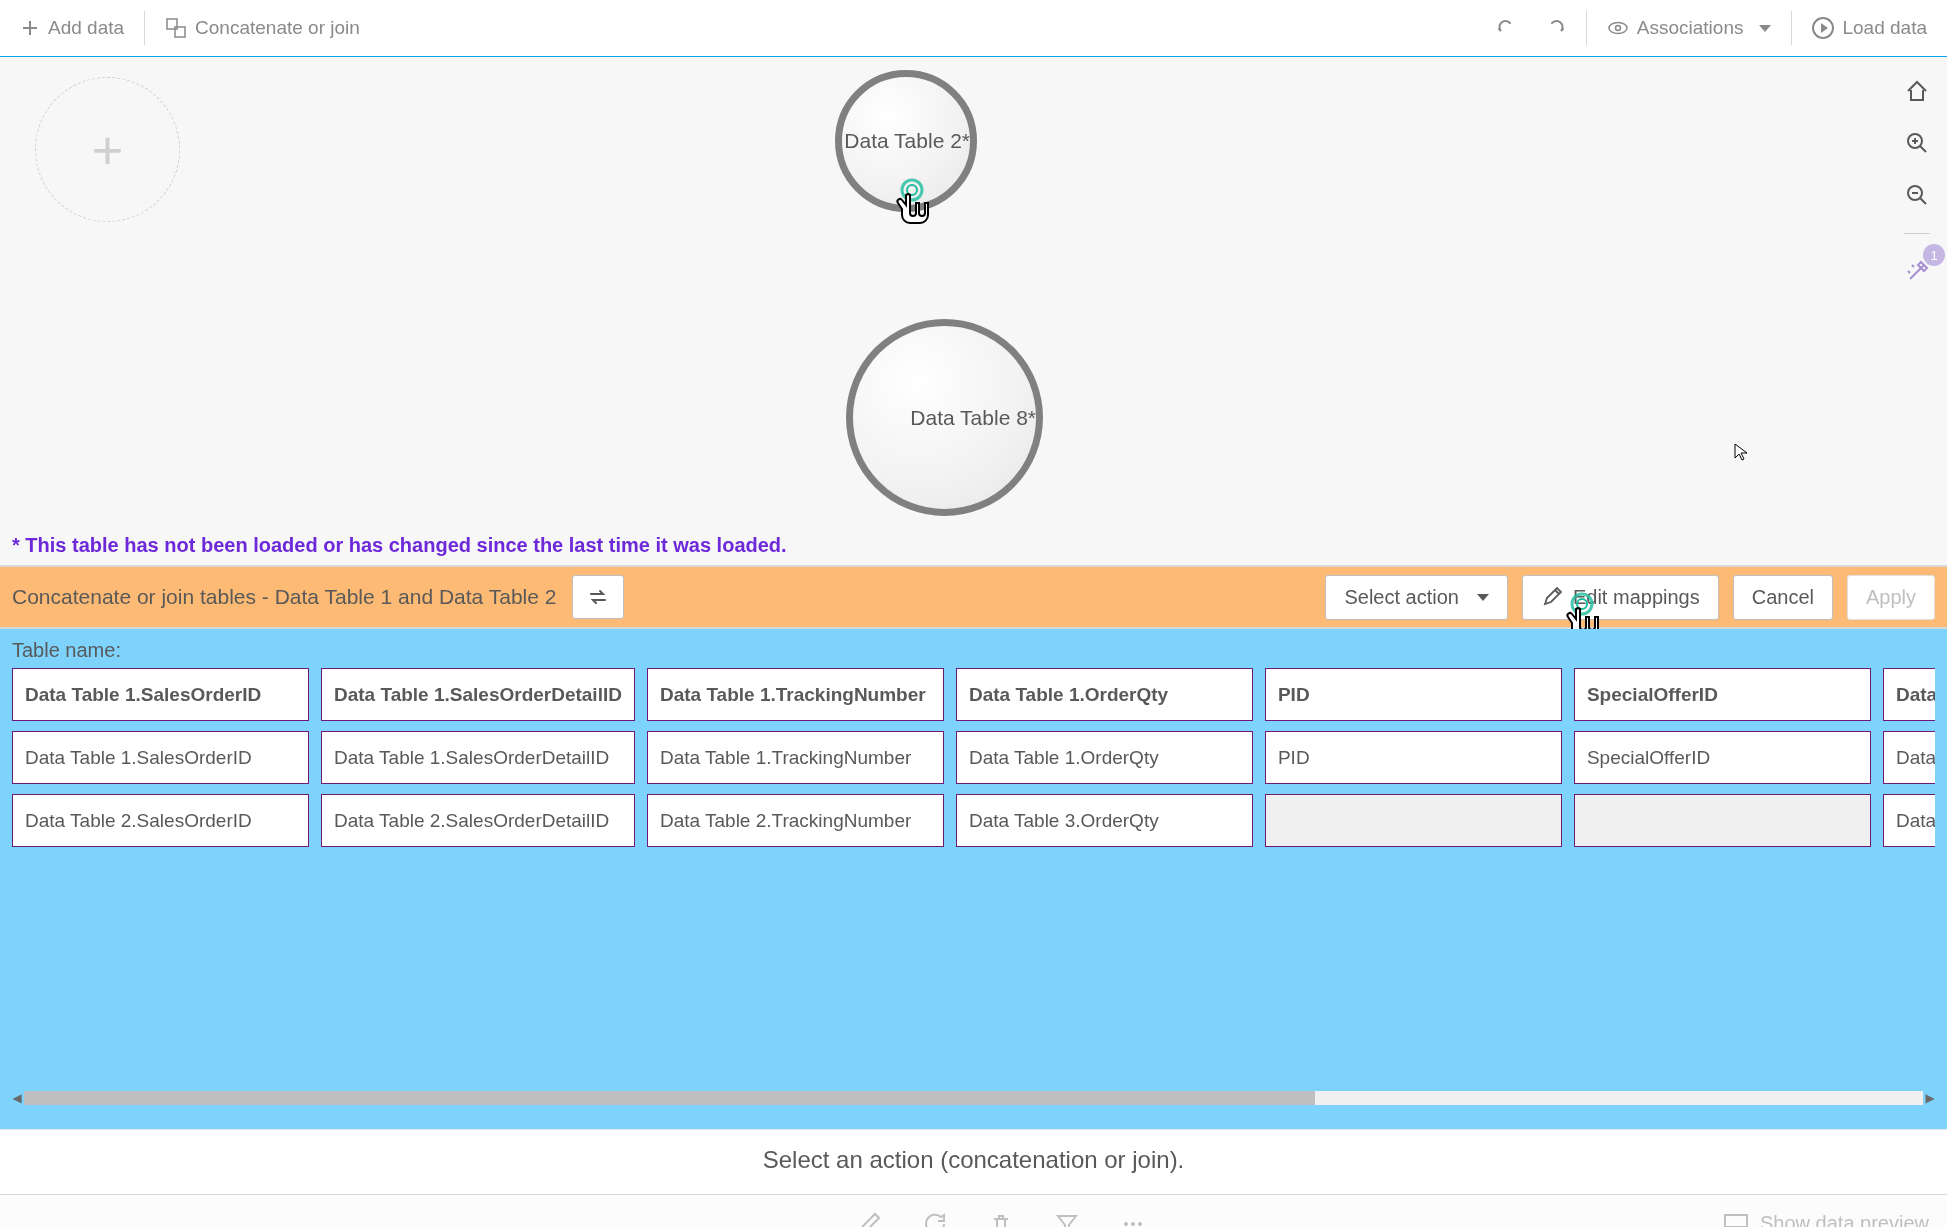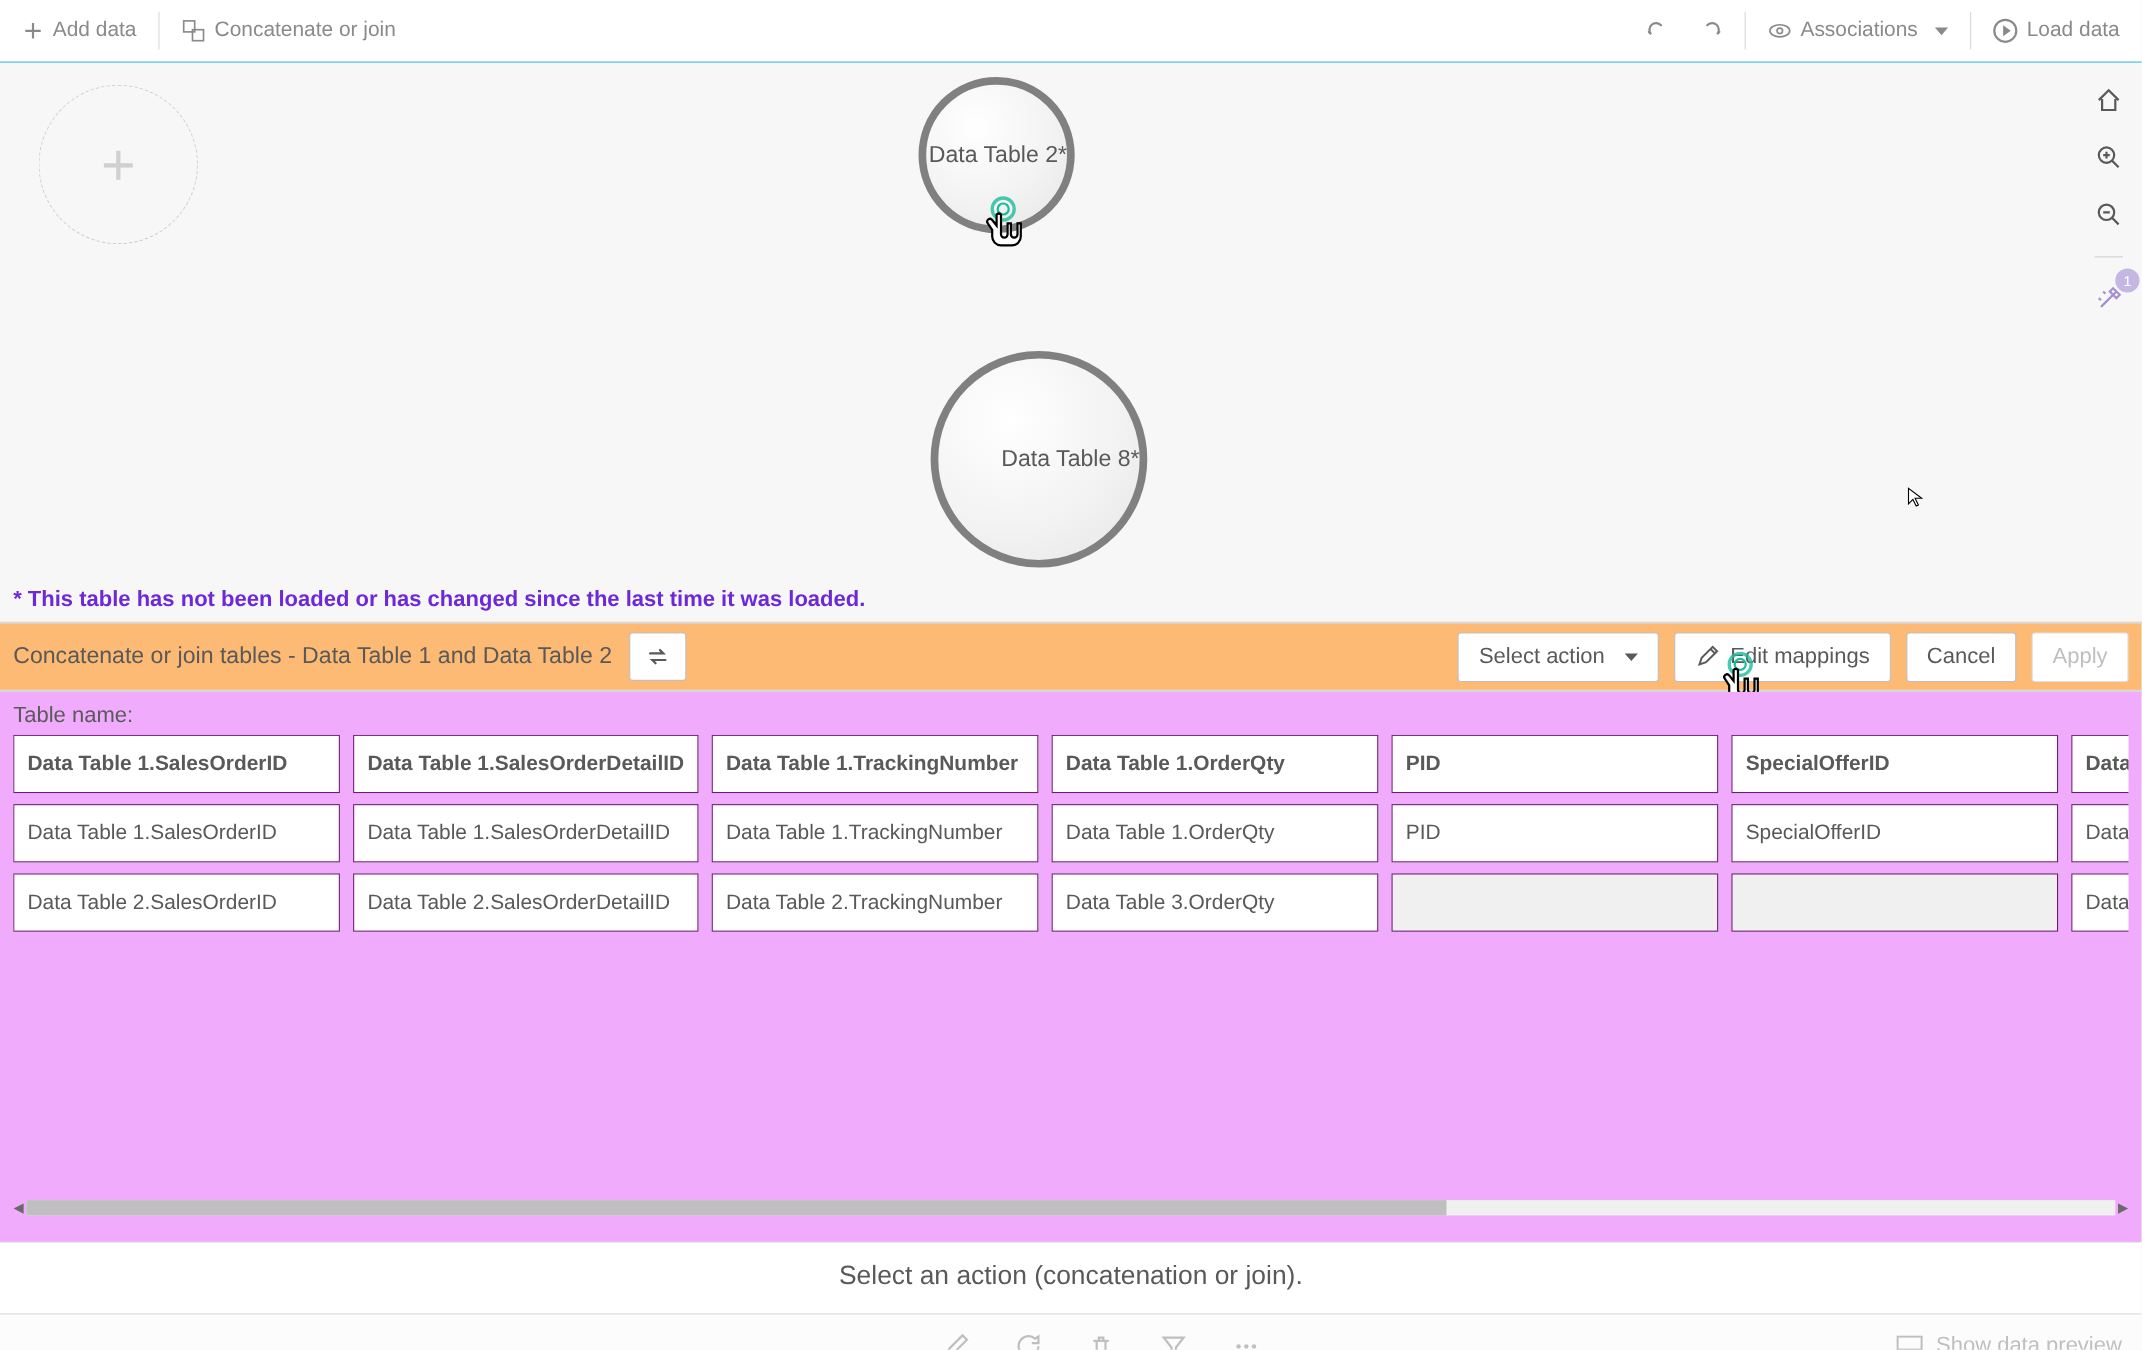--- a/index.html
+++ b/index.html
@@ -152,21 +152,21 @@
   cursor: pointer;
   display: inline-flex; align-items: center; gap: 10px;
 }
 .btn-icon-only { padding: 10px 14px; }
 .btn .chev-down { border-top-color: #595959; }
 .btn-select { min-width: 175px; justify-content: space-between; }
 .btn-disabled { color: #bfbfbf; border-color: #e0e0e0; cursor: default; }
 .swap-arrows svg, .pencil-icon svg { width: 22px; height: 22px; }
 
 
-.table-area { padding: 10px 12px 0 12px; background: #f0abfc; height: 500px; position: relative; }
+.table-area { padding: 10px 12px 0 12px; background: #7dd3fc; height: 500px; position: relative; }
 .table-name-label { font-size: 20px; color: #595959; margin-bottom: 6px; }
 .table-name-row { display: flex; align-items: center; justify-content: space-between; margin-bottom: 12px; }
 .table-name-input {
   border: 1px solid #bfbfbf;
   border-radius: 3px;
   padding: 10px 12px;
   font-size: 20px;
   width: 300px;
   color: #595959;
 }

